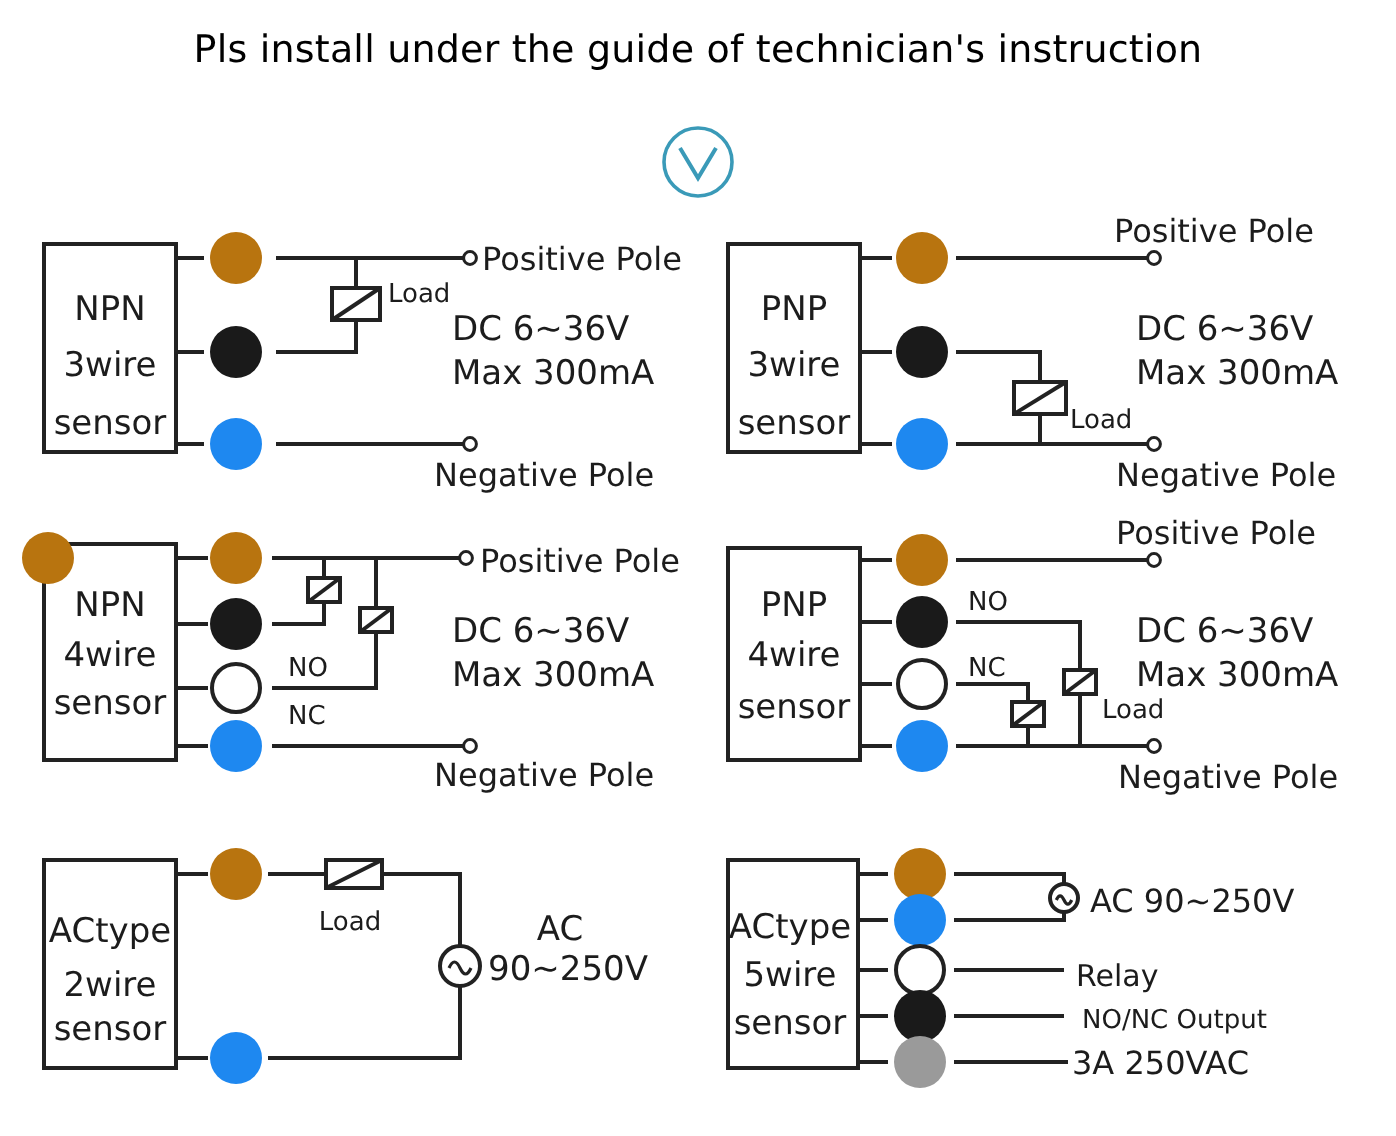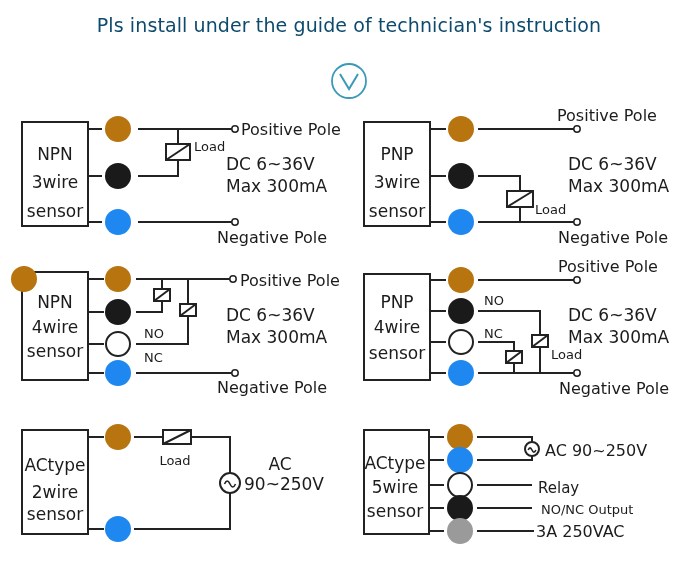--- a/index.html
+++ b/index.html
@@ -1,18 +1,18 @@
 <!DOCTYPE html>
 <html><head>
 <meta charset="utf-8">
 <style>
   html, body { margin: 0; padding: 0; background: #ffffff; }
   body { width: 698px; height: 568px; overflow: hidden; position: relative; font-family: "DejaVu Sans", sans-serif; }
   #stage { position: absolute; left: 0; top: 0; width: 698px; height: 568px; }
-  .title { position: absolute; left: 0; top: 14px; width: 698px; text-align: center; font-size: 19px; color: #0c4a6e; letter-spacing: 0.1px; }
+  .title { position: absolute; left: 0; top: 14px; width: 698px; text-align: center; font-size: 19px; color: #000000; letter-spacing: 0.1px; }
   svg text { font-family: "DejaVu Sans", sans-serif; fill: #1c1c1c; }
   .wire { stroke: #222; stroke-width: 2; fill: none; }
   .box { stroke: #222; stroke-width: 2; fill: #fff; }
   .term { stroke: #222; stroke-width: 1.5; fill: #fff; }
   .coil { stroke: #222; stroke-width: 2; fill: #fff; }
 </style>
 </head>
 <body>
 
 <div id="stage">

